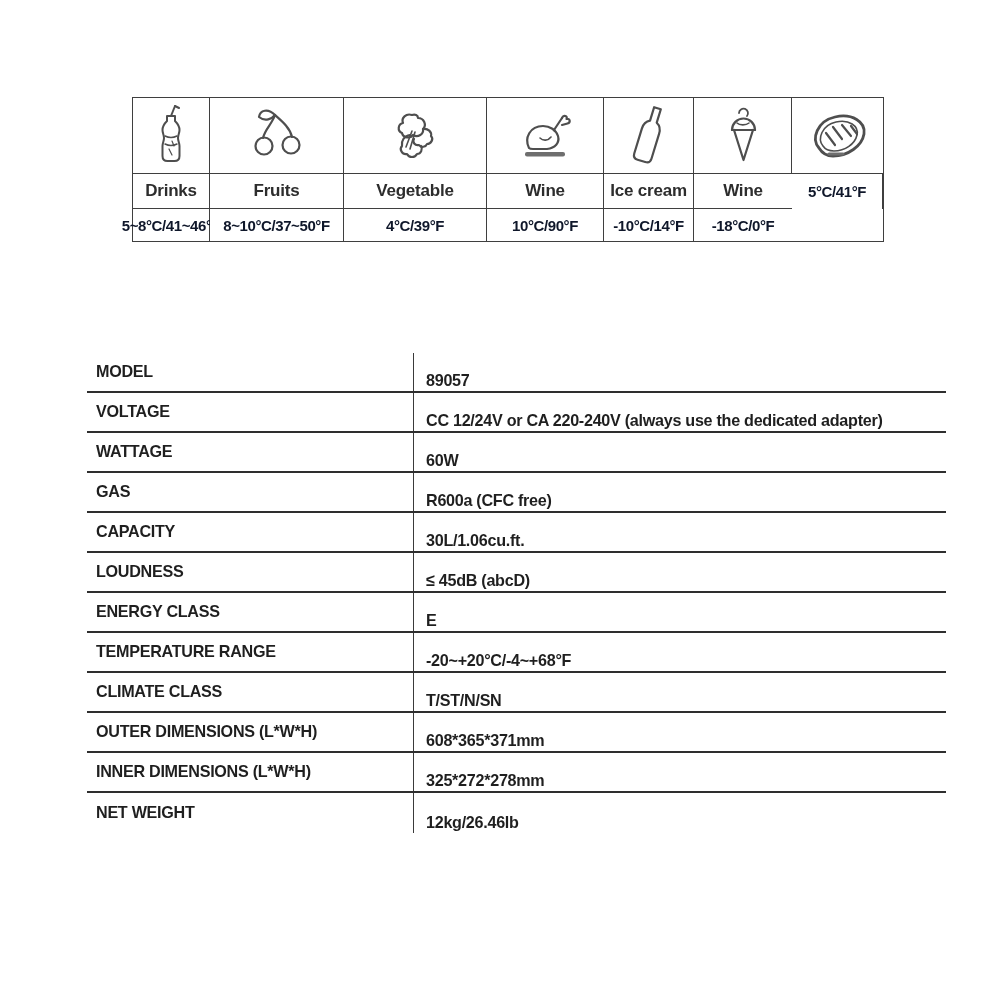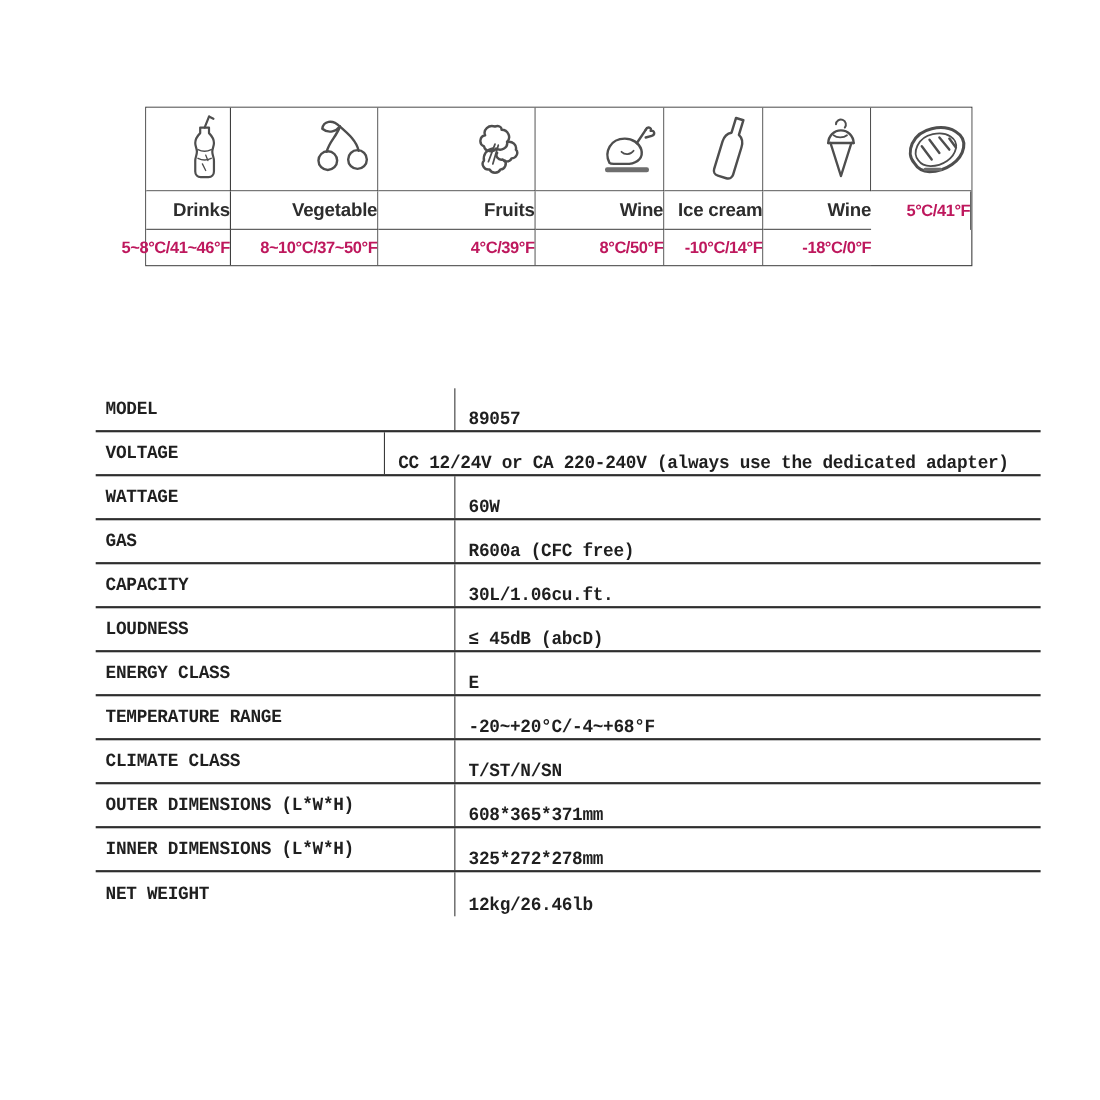--- a/index.html
+++ b/index.html
@@ -17,41 +17,40 @@
     position: absolute;
     left: 132px; top: 97px;
     display: grid;
     grid-template-columns: 77px 134px 143px 117px 90px 98px 91px;
     grid-template-rows: 76px 35px 32px;
     border: 1.5px solid #3f3f3f;
   }
   .food-cell {
     border-right: 1.5px solid #3f3f3f;
     border-bottom: 1.5px solid #3f3f3f;
-    display: flex; align-items: center; justify-content: flex-end;
+    display: flex; align-items: center; justify-content: center;
     background: #fff;
   }
   .food-cell.col-last { border-right: none; }
   .food-cell.row-last { border-bottom: none; }
   .food-name {
     font-size: 17px; font-weight: bold; color: #2d2d2d;
     letter-spacing: -0.2px; white-space: nowrap;
   }
   .food-temp {
-    font-size: 15px; font-weight: bold; color: #be185d;
+    font-size: 15px; font-weight: bold; color: #0f172a;
     letter-spacing: -0.4px; white-space: nowrap;
   }
   .food-icon svg { display: block; }
 
   
   .spec-table {
     position: absolute;
     left: 87px; top: 353px;
     width: 859px;
-    font-family: Liberation Mono, monospace;
   }
   .spec-row {
     display: flex;
     height: 40px;
     align-items: stretch;
   }
   .spec-row:not(.row-last) { border-bottom: 2px solid #2e2e2e; }
   .spec-label {
     width: 326px;
     display: flex; align-items: center;
@@ -149,24 +148,24 @@
           <path d="M28 21 L37 33 M37 19 L46 30 M46 20 L52 28 M21 27 L30 39" stroke-width="2.2"></path>
           <path d="M24 48 h14" stroke="#6e6e6e" stroke-width="3"></path>
         </svg>
       </span>
     </div>
 
     <div class="food-cell">
       <span class="food-name">Drinks</span>
     </div>
     <div class="food-cell">
+      <span class="food-name">Fruits</span>
+    </div>
+    <div class="food-cell">
       <span class="food-name">Vegetable</span>
-    </div>
-    <div class="food-cell">
-      <span class="food-name">Fruits</span>
     </div>
     <div class="food-cell">
       <span class="food-name">Wine</span>
     </div>
     <div class="food-cell">
       <span class="food-name">Ice cream</span>
     </div>
     <div class="food-cell col-last">
       <span class="food-name">Wine</span>
     </div>
@@ -177,21 +176,21 @@
     <div class="food-cell row-last">
       <span class="food-temp">5~8°C/41~46°F</span>
     </div>
     <div class="food-cell row-last">
       <span class="food-temp">8~10°C/37~50°F</span>
     </div>
     <div class="food-cell row-last">
       <span class="food-temp">4°C/39°F</span>
     </div>
     <div class="food-cell row-last">
-      <span class="food-temp">8°C/50°F</span>
+      <span class="food-temp">10°C/90°F</span>
     </div>
     <div class="food-cell row-last">
       <span class="food-temp">-10°C/14°F</span>
     </div>
     <div class="food-cell row-last col-last">
       <span class="food-temp">-18°C/0°F</span>
     </div>
   </div>
 
   <div class="spec-table">

